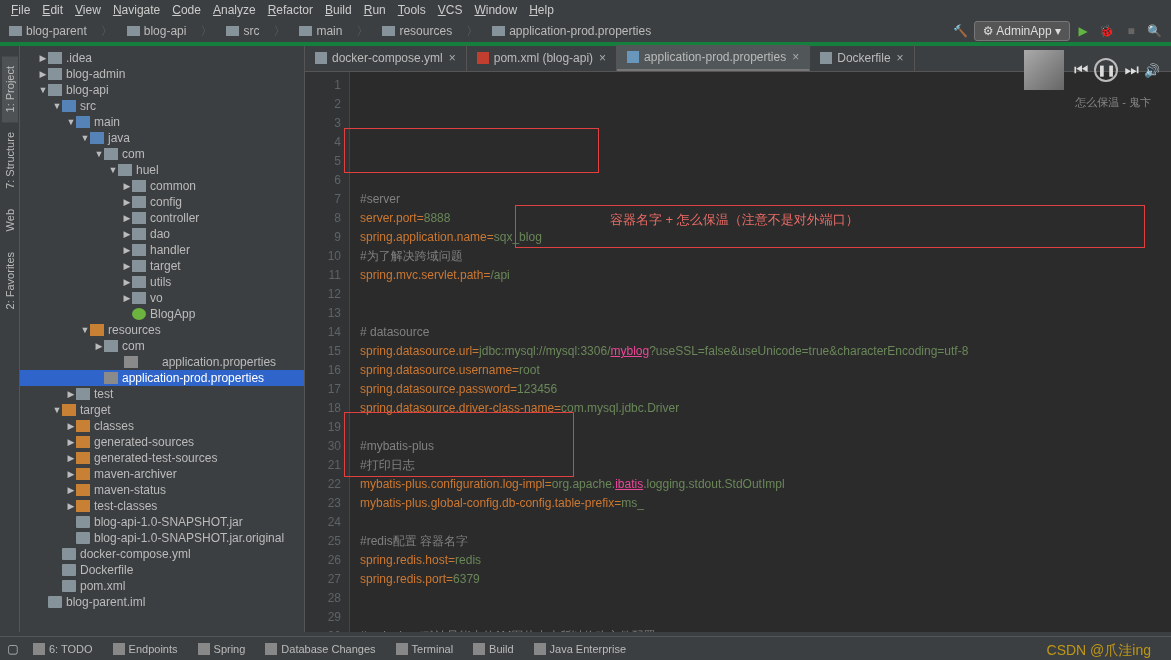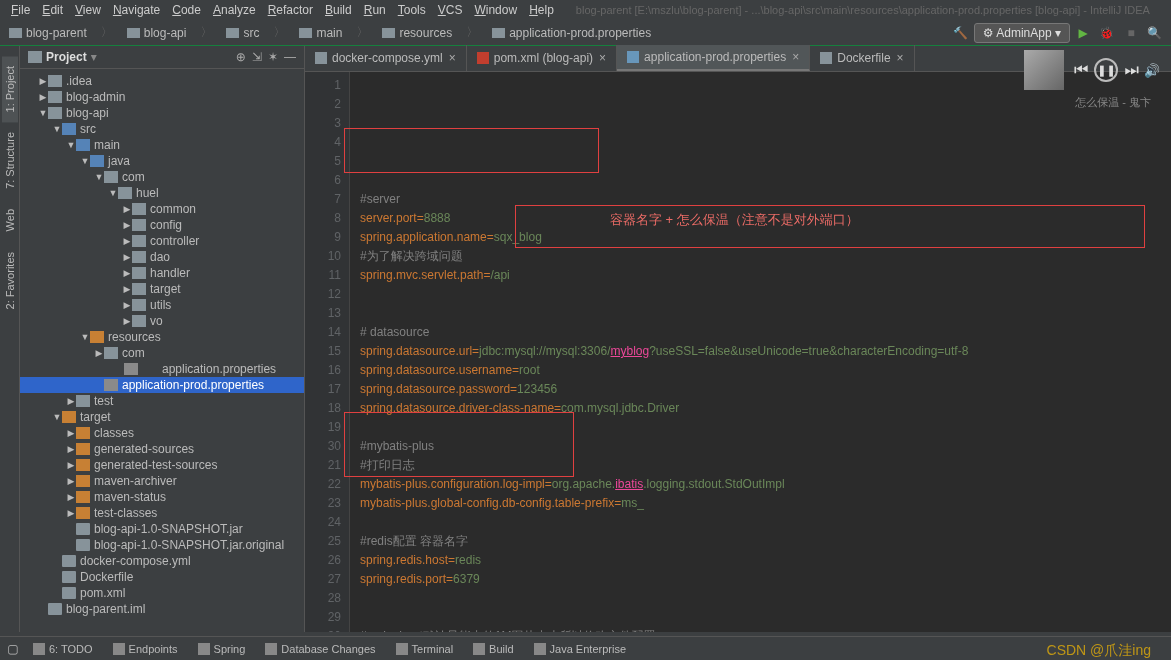--- a/index.html
+++ b/index.html
@@ -1,21 +1,21 @@
 <!DOCTYPE html>
 <html><head>
 <meta charset="utf-8">
 <style>
 * { margin:0; padding:0; box-sizing:border-box; font-family:"Segoe UI",Arial,sans-serif; font-size:12px; }
 body { background:#3c3f41; color:#bbb; width:1171px; height:660px; overflow:hidden; position:relative; }
 .topbar { display:flex; align-items:center; padding:2px 5px; background:#3c3f41; color:#ccc; height:20px; }
 .topbar .menu-item { padding:2px 6px; cursor:pointer; }
 .topbar .menu-item u { text-decoration:underline; }
 .title-center { flex:1; text-align:center; color:#666; font-size:11px; overflow:hidden; white-space:nowrap; }
-.breadcrumb { display:flex; align-items:center; background:#3c3f41; border-bottom:1px solid #15803d; padding:3px 5px; height:26px;gap:8px; }
+.breadcrumb { display:flex; align-items:center; background:#3c3f41; border-bottom:4px solid #15803d; padding:3px 5px; height:26px;gap:8px; }
 .breadcrumb .crumb { display:flex; align-items:center; padding:0 4px; color:#bbb; }
 .breadcrumb .sep { color:#666; margin:0 2px; }
 .breadcrumb .folder-icon { width:13px; height:10px; background:#87939a; margin-right:4px; display:inline-block; }
 .toolbar-right { margin-left:auto; display:flex; align-items:center; gap:2px; }
 .toolbar-btn { width:22px; height:22px; display:flex; align-items:center; justify-content:center; cursor:pointer; }
 .admin-btn { background:#555; border:1px solid #777; border-radius:3px; padding:2px 8px; color:#ddd; cursor:pointer; }
 .play-icon { color:#62b543; }
 .bug-icon { color:#62b543; }
 .stop-icon { color:#666; }
 .main { display:flex; height:586px; }
@@ -77,21 +77,20 @@
     <span class="menu-item"><u>N</u>avigate</span>
     <span class="menu-item"><u>C</u>ode</span>
     <span class="menu-item"><u>A</u>nalyze</span>
     <span class="menu-item"><u>R</u>efactor</span>
     <span class="menu-item"><u>B</u>uild</span>
     <span class="menu-item"><u>R</u>un</span>
     <span class="menu-item"><u>T</u>ools</span>
     <span class="menu-item"><u>V</u>CS</span>
     <span class="menu-item"><u>W</u>indow</span>
     <span class="menu-item"><u>H</u>elp</span>
-    <span class="title-center">blog-parent [E:\mszlu\blog-parent] - ...\blog-api\src\main\resources\application-prod.properties [blog-api] - IntelliJ IDEA</span>
   </div>
 
 <div class="breadcrumb" id="breadcrumb">
   <span class="crumb"><span class="folder-icon"></span>blog-parent</span>
     <span class="sep">〉</span>
     <span class="crumb"><span class="folder-icon"></span>blog-api</span>
     <span class="sep">〉</span>
     <span class="crumb"><span class="folder-icon"></span>src</span>
     <span class="sep">〉</span>
     <span class="crumb"><span class="folder-icon"></span>main</span>
@@ -111,31 +110,20 @@
 
 <div class="main">
   <div class="sidebar-left" id="side-tabs">
       <div class="tab active">1: Project</div>
       <div class="tab">7: Structure</div>
       <div class="tab">Web</div>
       <div class="tab">2: Favorites</div>
     </div>
 
   <div class="project-panel">
-    <div class="project-header">
-      <span class="tree-icon ico-folder"></span>
-      <span class="title">Project</span>
-      <span style="color:#888;margin-left:4px">▾</span>
-      <div class="controls">
-        <span>⊕</span>
-        <span>⇲</span>
-        <span>✶</span>
-        <span>—</span>
-      </div>
-    </div>
     <div class="tree" id="tree">
         <div class="tree-item" style="padding-left: 18px;">
           <span class="tree-arrow">▶</span>
           <span class="tree-icon ico-folder"></span>
           <span class="tree-label">.idea</span>
         </div>
         <div class="tree-item" style="padding-left: 18px;">
           <span class="tree-arrow">▶</span>
           <span class="tree-icon ico-folder"></span>
           <span class="tree-label">blog-admin</span>
@@ -202,20 +190,25 @@
         </div>
         <div class="tree-item" style="padding-left: 102px;">
           <span class="tree-arrow">▶</span>
           <span class="tree-icon ico-folder"></span>
           <span class="tree-label">utils</span>
         </div>
         <div class="tree-item" style="padding-left: 102px;">
           <span class="tree-arrow">▶</span>
           <span class="tree-icon ico-folder"></span>
           <span class="tree-label">vo</span>
+        </div>
+        <div class="tree-item" style="padding-left: 102px;">
+          <span class="tree-arrow"></span>
+          <span class="tree-icon ico-spring"></span>
+          <span class="tree-label">BlogApp</span>
         </div>
         <div class="tree-item" style="padding-left: 60px;">
           <span class="tree-arrow">▼</span>
           <span class="tree-icon ico-folder-orange"></span>
           <span class="tree-label">resources</span>
         </div>
         <div class="tree-item" style="padding-left: 74px;">
           <span class="tree-arrow">▶</span>
           <span class="tree-icon ico-folder"></span>
           <span class="tree-label">com</span>

